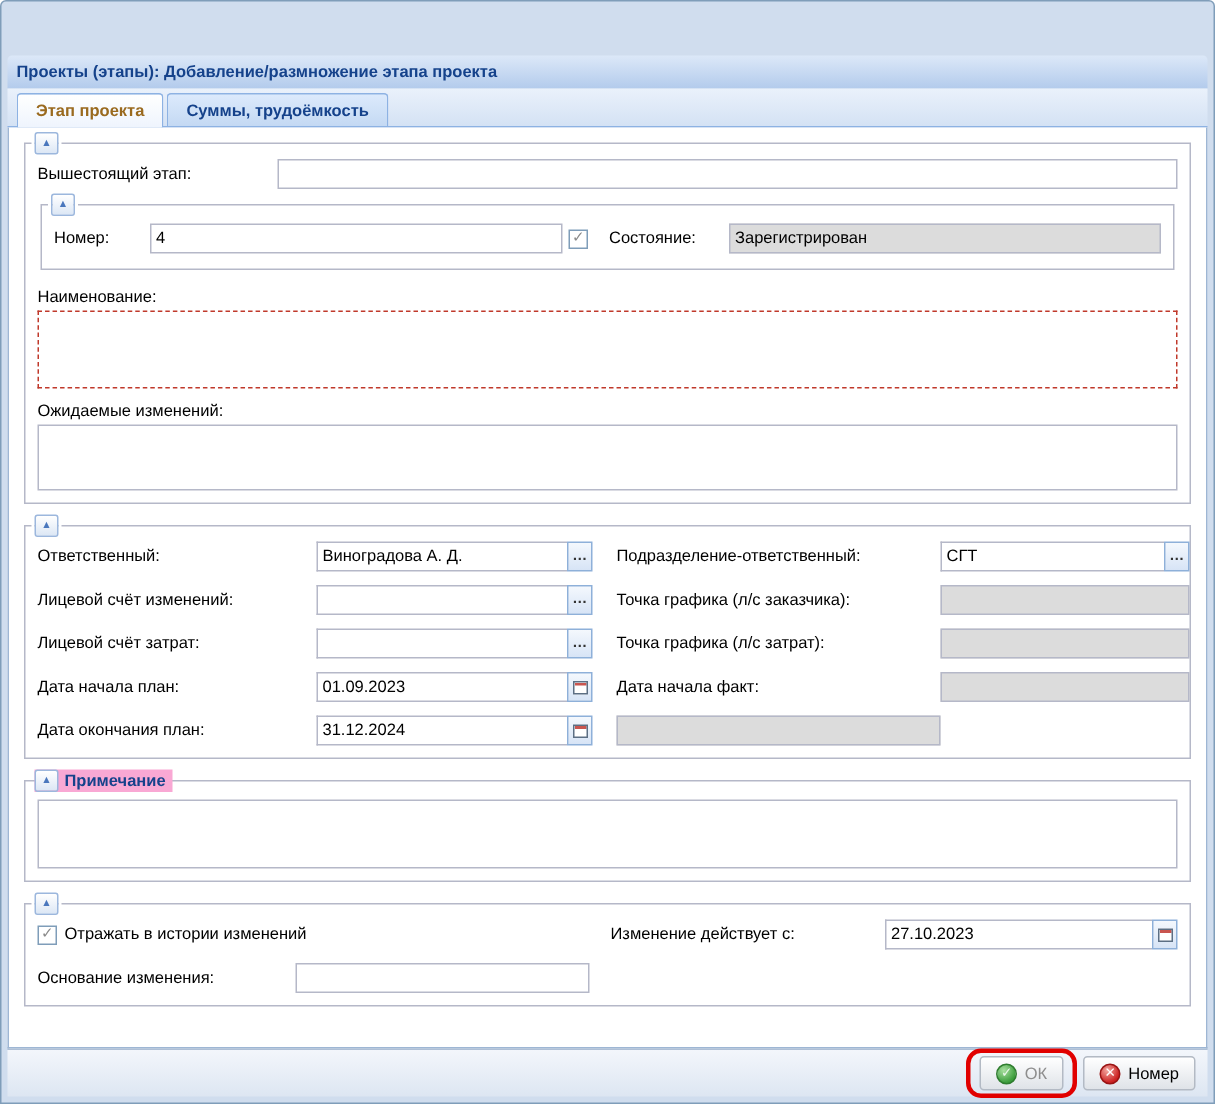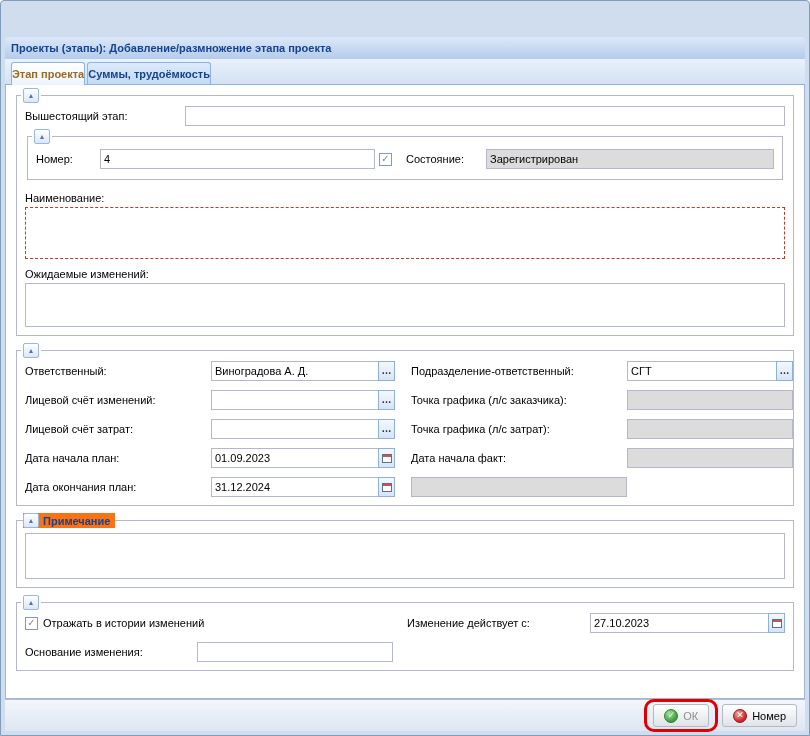--- a/index.html
+++ b/index.html
@@ -28,21 +28,21 @@
   
   .tabstrip {
     flex:0 0 26px; height:26px;
     display:flex; align-items:flex-end; gap:2px;
     padding:3px 4px 0 6px;
     background:linear-gradient(#eaf1fb,#d4e2f4);
     border-bottom:1px solid #8db2e3;
   }
   .tab {
     height:22px; display:flex; align-items:center;
-    padding:0 0;
+    padding:0 12px;
     border:1px solid #8db2e3; border-bottom:none;
     border-radius:3px 3px 0 0;
     background:linear-gradient(#dceafc,#c4d9f3);
     color:#15428b; font-weight:bold;
     cursor:pointer;
   }
   .tab.active {
     background:linear-gradient(#ffffff,#eef4fd);
     color:#9a6a1f;
     position:relative; margin-bottom:-1px; height:23px;
@@ -70,21 +70,21 @@
     display:flex; align-items:center; justify-content:center;
     background:linear-gradient(#ffffff,#dce7f5);
     border:1px solid #9cb7dd; border-radius:2px;
     color:#4a77bd; font-size:7px; line-height:1;
     cursor:pointer;
     box-shadow:0 0 0 2px #fff;
   }
   .fs-legend {
     position:absolute; top:-8px; left:6px;
     display:flex; align-items:center; gap:4px;
-    background:#f97316; padding-right:5px;justify-content:space-between;
+    background:#f9a8d4; padding-right:5px;justify-content:space-between;
   }
   .fs-legend .fs-toggle { position:static; box-shadow:none; }
   .fs-legend .fs-title { font-weight:bold; color:#15428b; }
 
   
   .row { display:flex; align-items:center; }
   .lbl { color:#000; white-space:nowrap; }
 
   .txt, .ta {
     font-family:"Liberation Sans","DejaVu Sans",sans-serif;

